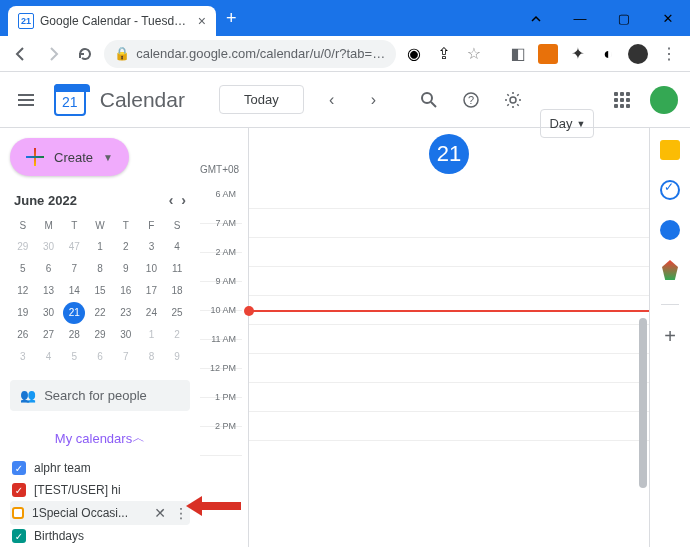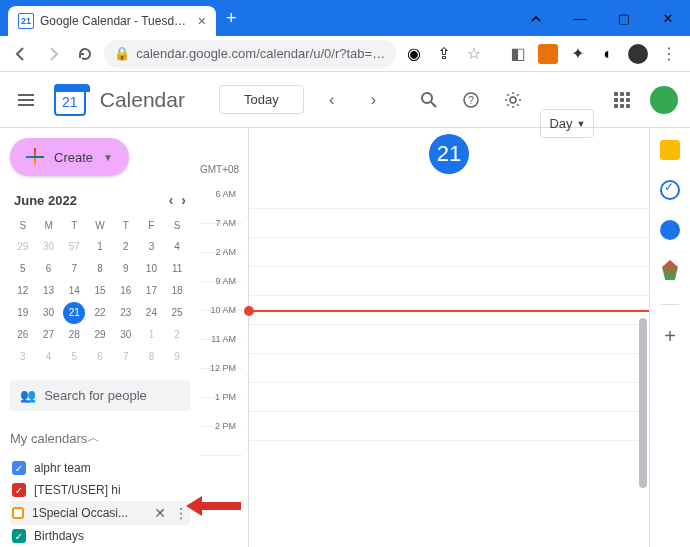--- a/index.html
+++ b/index.html
@@ -61,21 +61,21 @@
   .minical-nav span { cursor:pointer; color:#5f6368; font-size:14px; }
   .minical-grid { display: grid; grid-template-columns: repeat(7, 1fr); text-align: center; font-size: 10px; color: #70757a; }
   .minical-grid .dow { font-weight: 500; height: 20px; line-height: 20px; }
   .minical-grid .day { height: 22px; line-height: 22px; cursor: pointer; border-radius: 50%; width: 22px; margin: 0 auto; }
   .minical-grid .day.dim { color: #bdc1c6; }
   .minical-grid .day.today { background: #1a73e8; color: #fff; }
   
   .search-people { margin-top: 12px; background: #f1f3f4; border-radius: 4px; padding: 8px 10px; display: flex; align-items: center; gap: 8px; font-size: 13px; color: #5f6368; cursor: text; }
   
   .cal-section { margin-top: 14px; }
-  .cal-section-header { display: flex; justify-content: flex-start; align-items: center; font-size: 13px; color: #737373; padding: 4px 0; cursor: pointer; }
+  .cal-section-header { display: flex; justify-content: center; align-items: center; font-size: 13px; color: #8b5cf6; padding: 4px 0; cursor: pointer; }
   .cal-list { margin-top: 6px; }
   .cal-item { display: flex; align-items: center; gap: 8px; font-size: 12px; color: #3c4043; padding: 4px 2px; position: relative; }
   .cal-item.hover { background: #f1f3f4; border-radius:4px; }
   .checkbox { width: 14px; height: 14px; border-radius: 3px; display: flex; align-items: center; justify-content: center; color: #fff; font-size: 10px; flex-shrink:0; }
   .checkbox.blue { background: #4285f4; }
   .checkbox.red { background: #d93025; }
   .checkbox.orange-outline { border: 2px solid #f29900; background: #fff; width:12px; height:12px; }
   .checkbox.teal { background: #009688; }
   .cal-item-actions { margin-left: auto; display: flex; gap: 8px; color: #5f6368; }
   .cal-item-actions span { cursor: pointer; font-size:14px; }
@@ -238,21 +238,21 @@
       <div class="minical-grid" id="minical-grid">
           <div class="dow">S</div>
           <div class="dow">M</div>
           <div class="dow">T</div>
           <div class="dow">W</div>
           <div class="dow">T</div>
           <div class="dow">F</div>
           <div class="dow">S</div>
           <div class="day dim">29</div>
           <div class="day dim">30</div>
-          <div class="day dim">57</div>
+          <div class="day dim">47</div>
           <div class="day">1</div>
           <div class="day">2</div>
           <div class="day">3</div>
           <div class="day">4</div>
           <div class="day">5</div>
           <div class="day">6</div>
           <div class="day">7</div>
           <div class="day">8</div>
           <div class="day">9</div>
           <div class="day">10</div>

